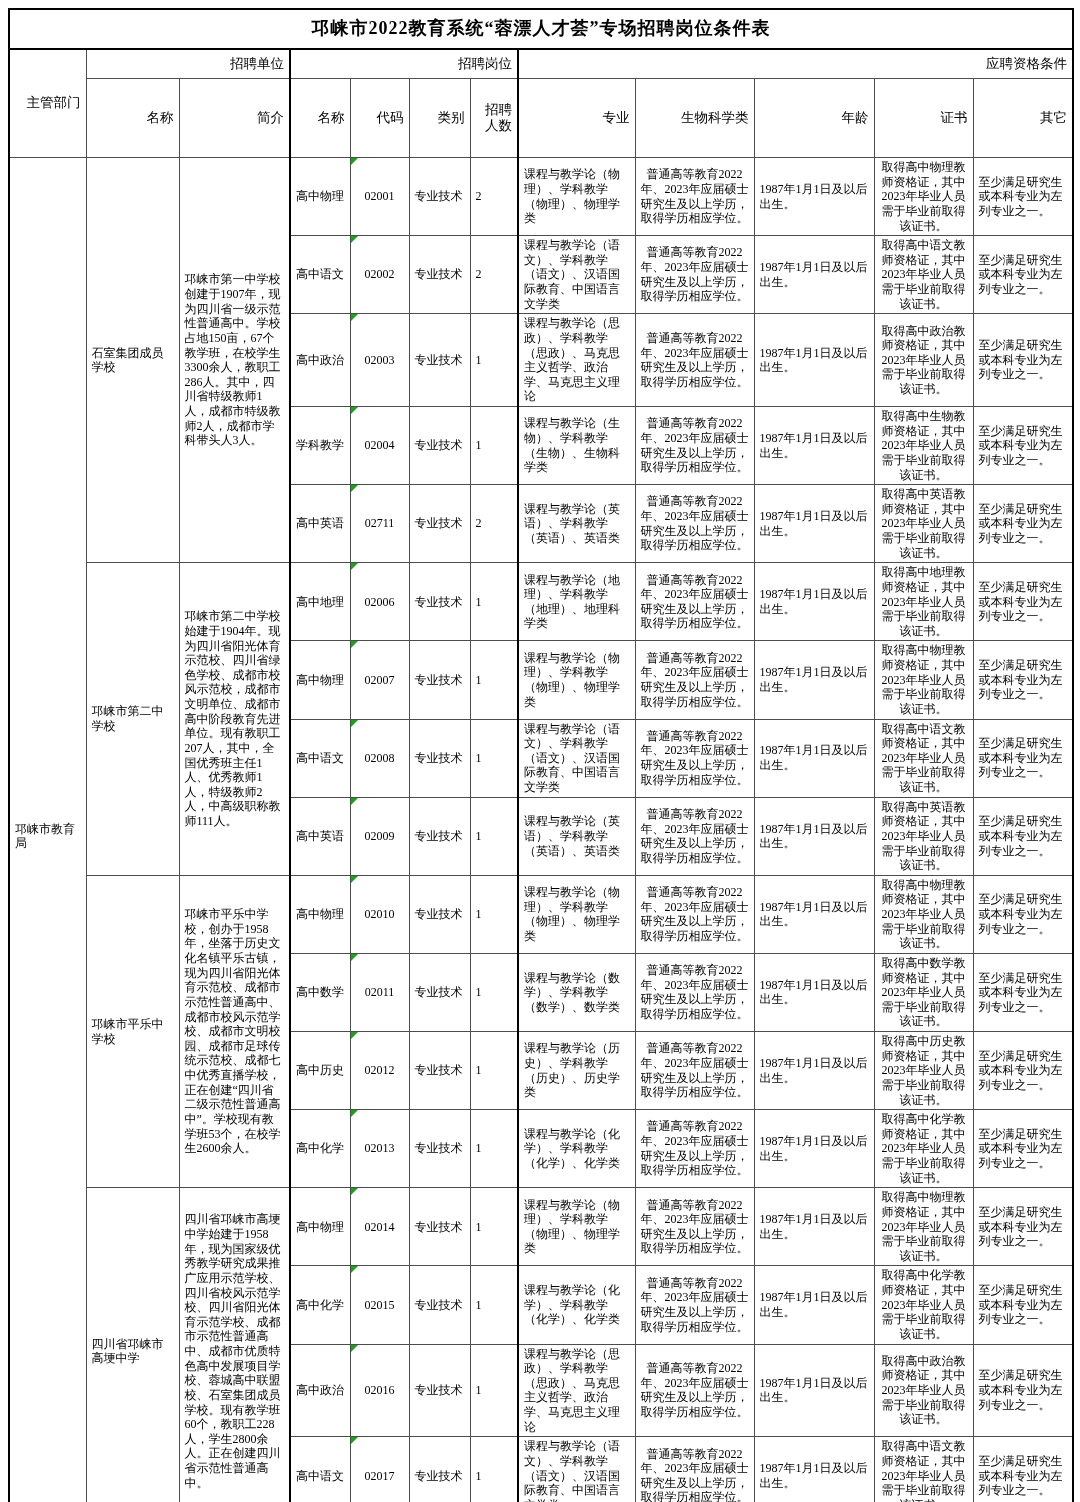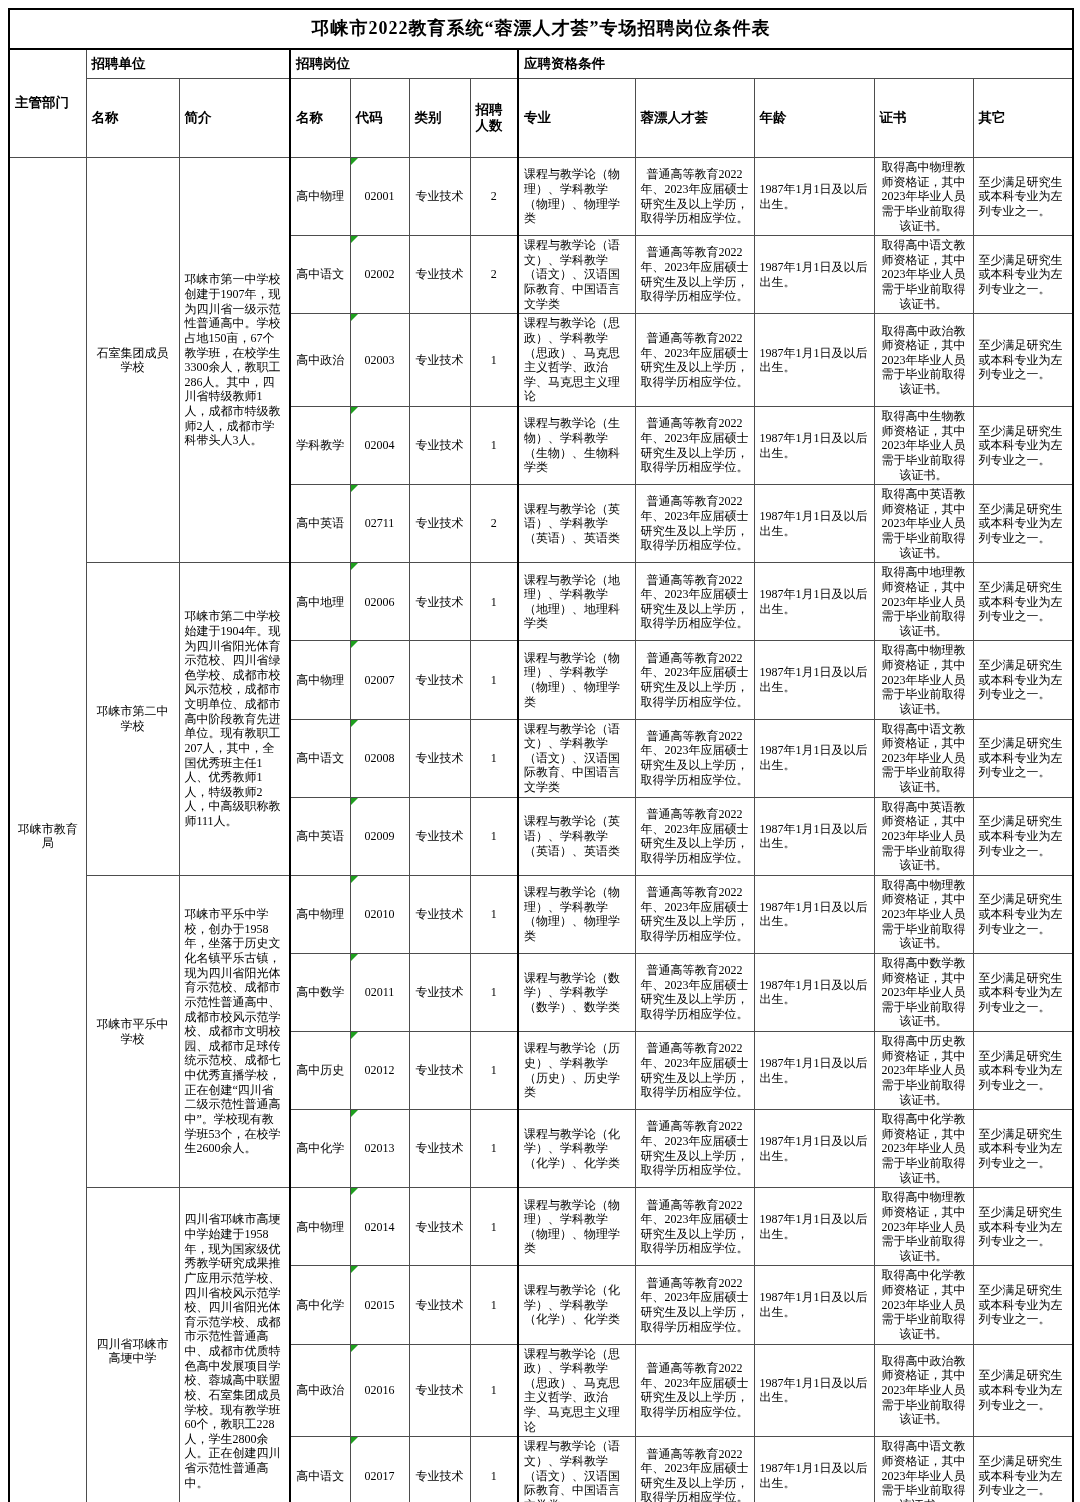--- a/index.html
+++ b/index.html
@@ -24,33 +24,33 @@
   }
   .grid th, .grid td {
     border: 1px solid #4d4d4d;
     vertical-align: middle;
     padding: 2px 5px;
     font-size: 12px;
     line-height: 1.22;
     overflow: hidden;
     word-break: break-all;
   }
-  .grid th { font-weight: bold; font-size: 13.5px; text-align: left; }
+  .grid th { font-weight: normal; font-size: 13.5px; text-align: right; }
   tr.title-row th {
     font-size: 18px;
     font-weight: bold;
     height: 34px;
     text-align: center;
     border-bottom: 2px solid #000;
     letter-spacing: 1px;
   }
   tr.group-row th { height: 24px; }
   tr.label-row th { height: 74px; }
   tbody tr { height: 78px; }
-  .c { text-align: center; }
+  .c { text-align: left; }
   .l { text-align: left; }
   .group-l { border-left: 2px solid #000 !important; margin-left: 28px; }
   td.code-cell { position: relative; text-align: center; }
   .tri {
     position: absolute;
     top: 0;
     left: 0;
     width: 0;
     height: 0;
     border-top: 7px solid #1e9f1e;
@@ -89,21 +89,21 @@
         <th colspan="5" class="group-l">应聘资格条件</th>
       </tr>
       <tr class="label-row">
         <th>名称</th>
         <th>简介</th>
         <th class="group-l">名称</th>
         <th>代码</th>
         <th>类别</th>
         <th>招聘人数</th>
         <th class="group-l">专业</th>
-        <th>蓉漂人才荟</th>
+        <th>生物科学类</th>
         <th>年龄</th>
         <th>证书</th>
         <th>其它</th>
       </tr>
     </thead>
     <tbody>
         <tr>
           <td class="c" rowspan="17">邛崃市教育局</td>
           <td class="c" rowspan="5">石室集团成员学校</td>
           <td class="l intro-cell" rowspan="5">邛崃市第一中学校创建于1907年，现为四川省一级示范性普通高中。学校占地150亩，67个教学班，在校学生3300余人，教职工286人。其中，四川省特级教师1人，成都市特级教师2人，成都市学科带头人3人。</td>

